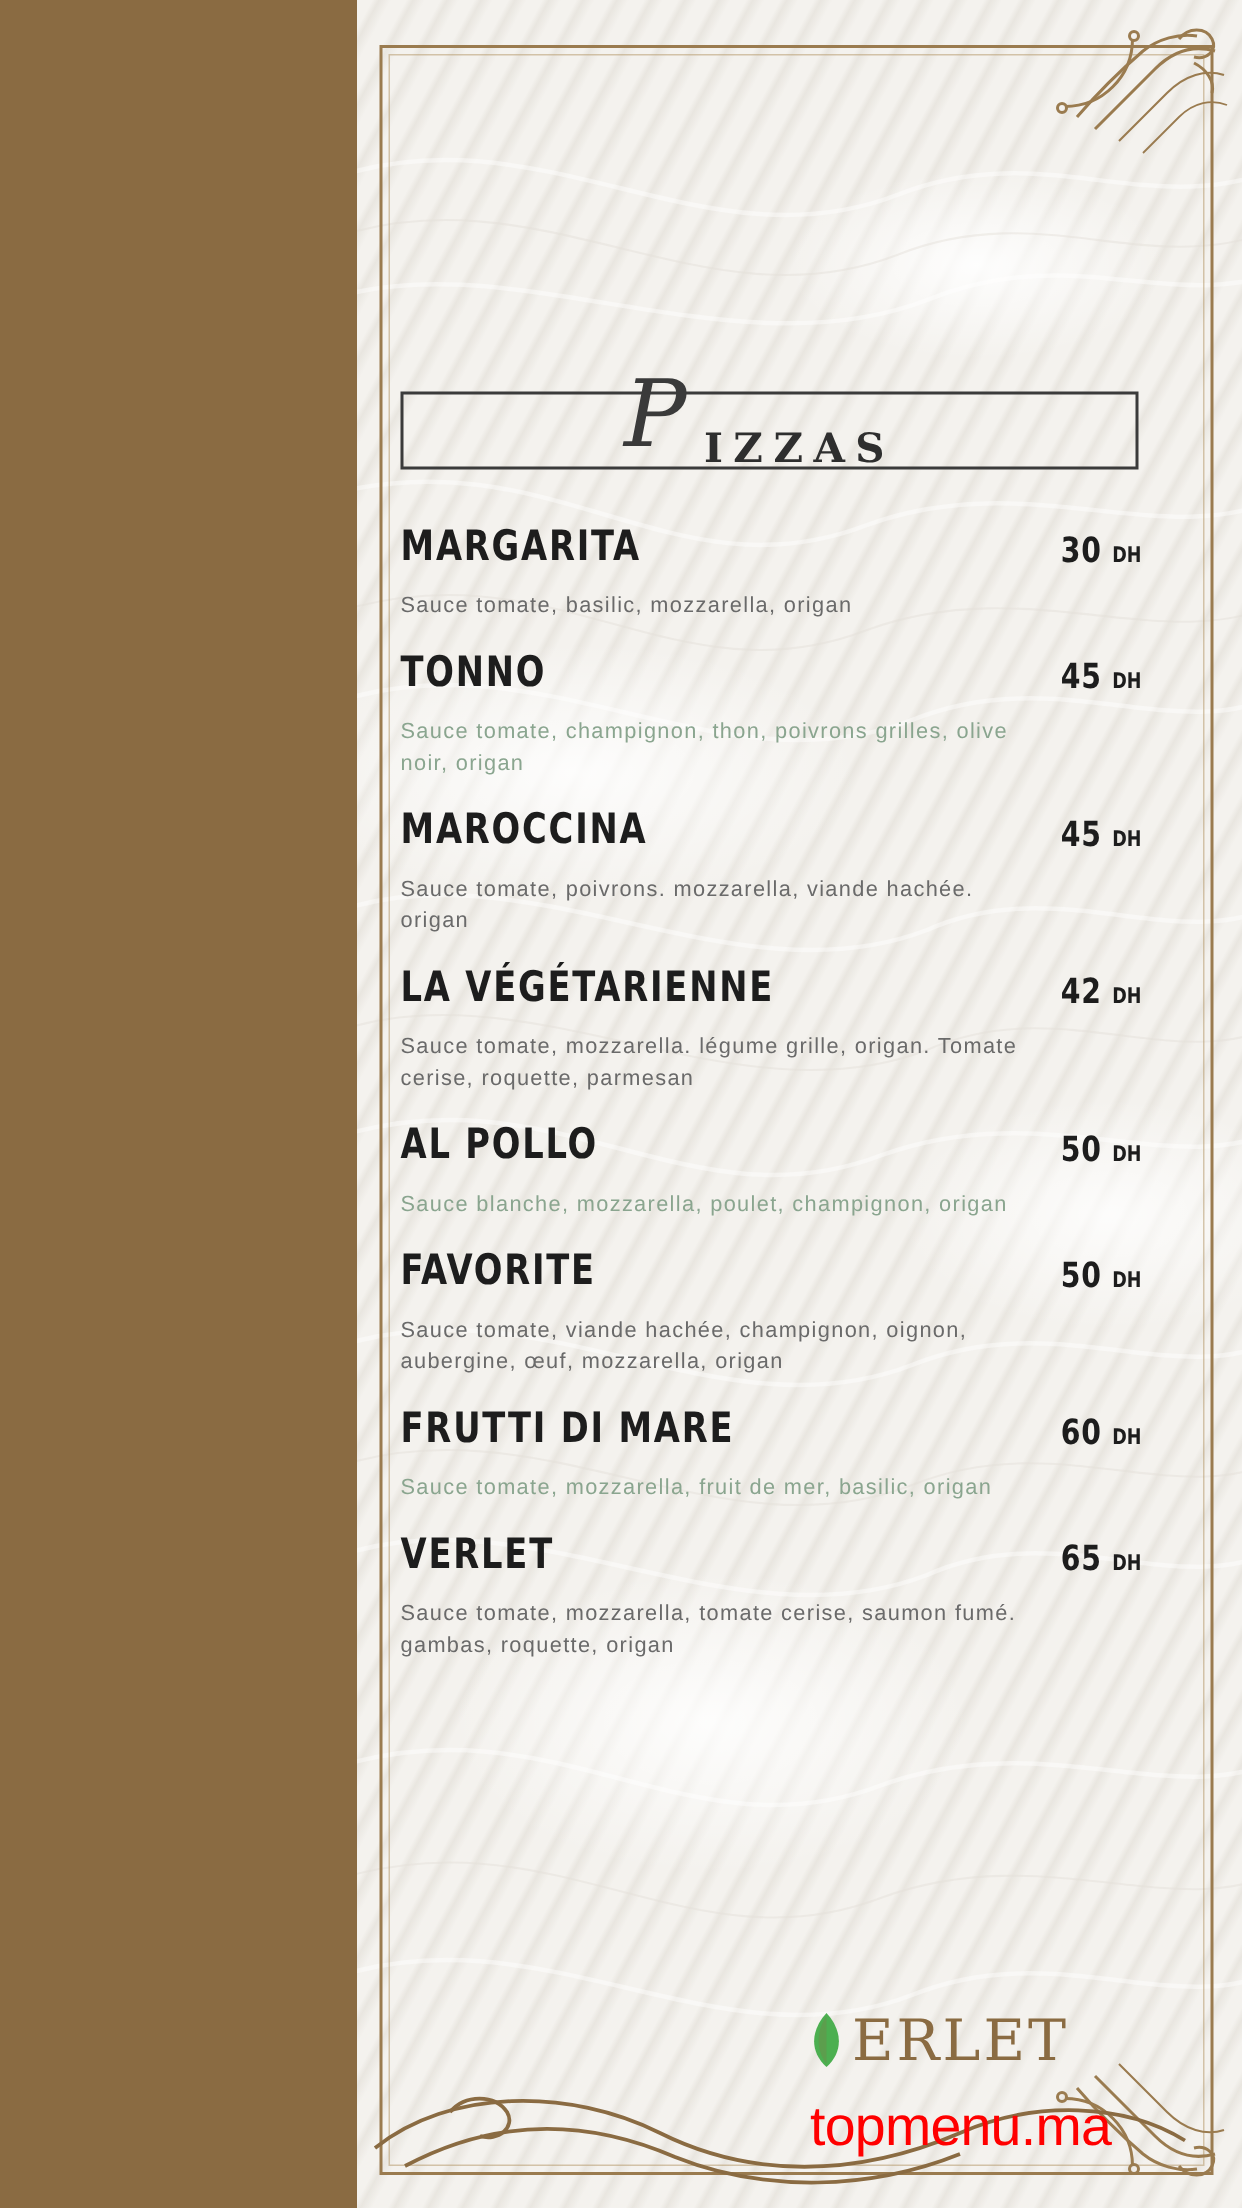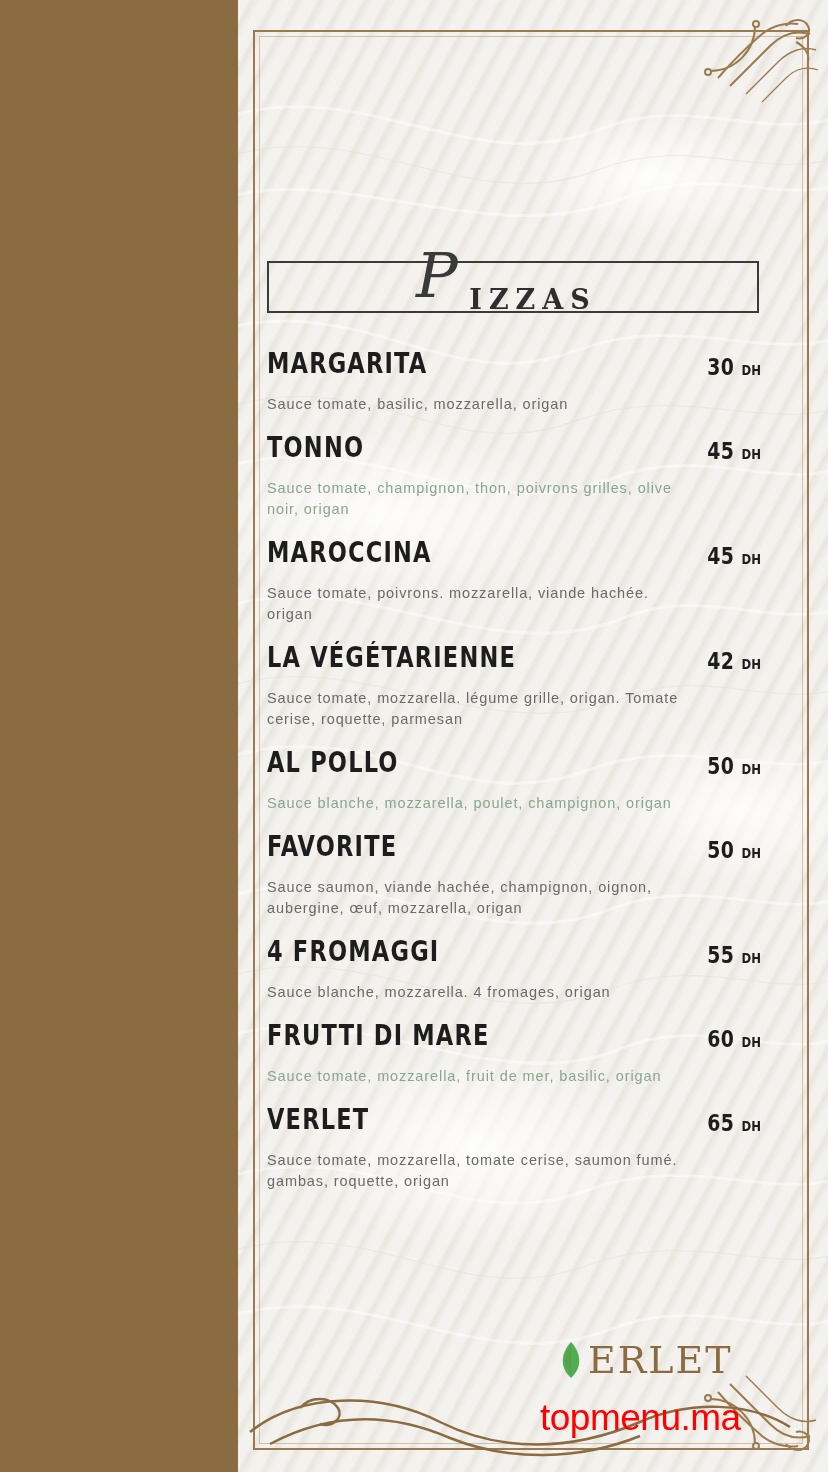--- a/index.html
+++ b/index.html
@@ -165,21 +165,21 @@
     color: #6e6e6e;
     margin-top: 14px;
     max-width: 430px;
   }
   .item-desc.green { color: #8aa58f; }
   .item-desc.grey  { color: #6a6a6a; }
 
   
   #logo {
     position: absolute;
-    left: 556px;
+    left: 536px;
     top: 1338px;
     display: flex;
     align-items: center;
   }
   #logo-leaf {
     width: 30px; height: 40px;
     margin-right: 2px;
   }
   #logo-text {
     font-family: "DejaVu Serif", serif;
@@ -311,28 +311,21 @@
           <div class="item-name">AL POLLO</div>
           <div class="item-price"><span>50</span> <span class="cur">DH</span></div>
         </div>
         <div class="item-desc green">Sauce blanche, mozzarella, poulet, champignon, origan</div>
       </div>
       <div class="item">
         <div class="item-head">
           <div class="item-name">FAVORITE</div>
           <div class="item-price"><span>50</span> <span class="cur">DH</span></div>
         </div>
-        <div class="item-desc grey">Sauce saumon, viande hachée, champignon, oignon, aubergine, œuf, mozzarella, origan</div>
-      </div>
-      <div class="item">
-        <div class="item-head">
-          <div class="item-name">4 FROMAGGI</div>
-          <div class="item-price"><span>55</span> <span class="cur">DH</span></div>
-        </div>
-        <div class="item-desc grey">Sauce blanche, mozzarella. 4 fromages, origan</div>
+        <div class="item-desc grey">Sauce tomate, viande hachée, champignon, oignon, aubergine, œuf, mozzarella, origan</div>
       </div>
       <div class="item">
         <div class="item-head">
           <div class="item-name">FRUTTI DI MARE</div>
           <div class="item-price"><span>60</span> <span class="cur">DH</span></div>
         </div>
         <div class="item-desc green">Sauce tomate, mozzarella, fruit de mer, basilic, origan</div>
       </div>
       <div class="item">
         <div class="item-head">

